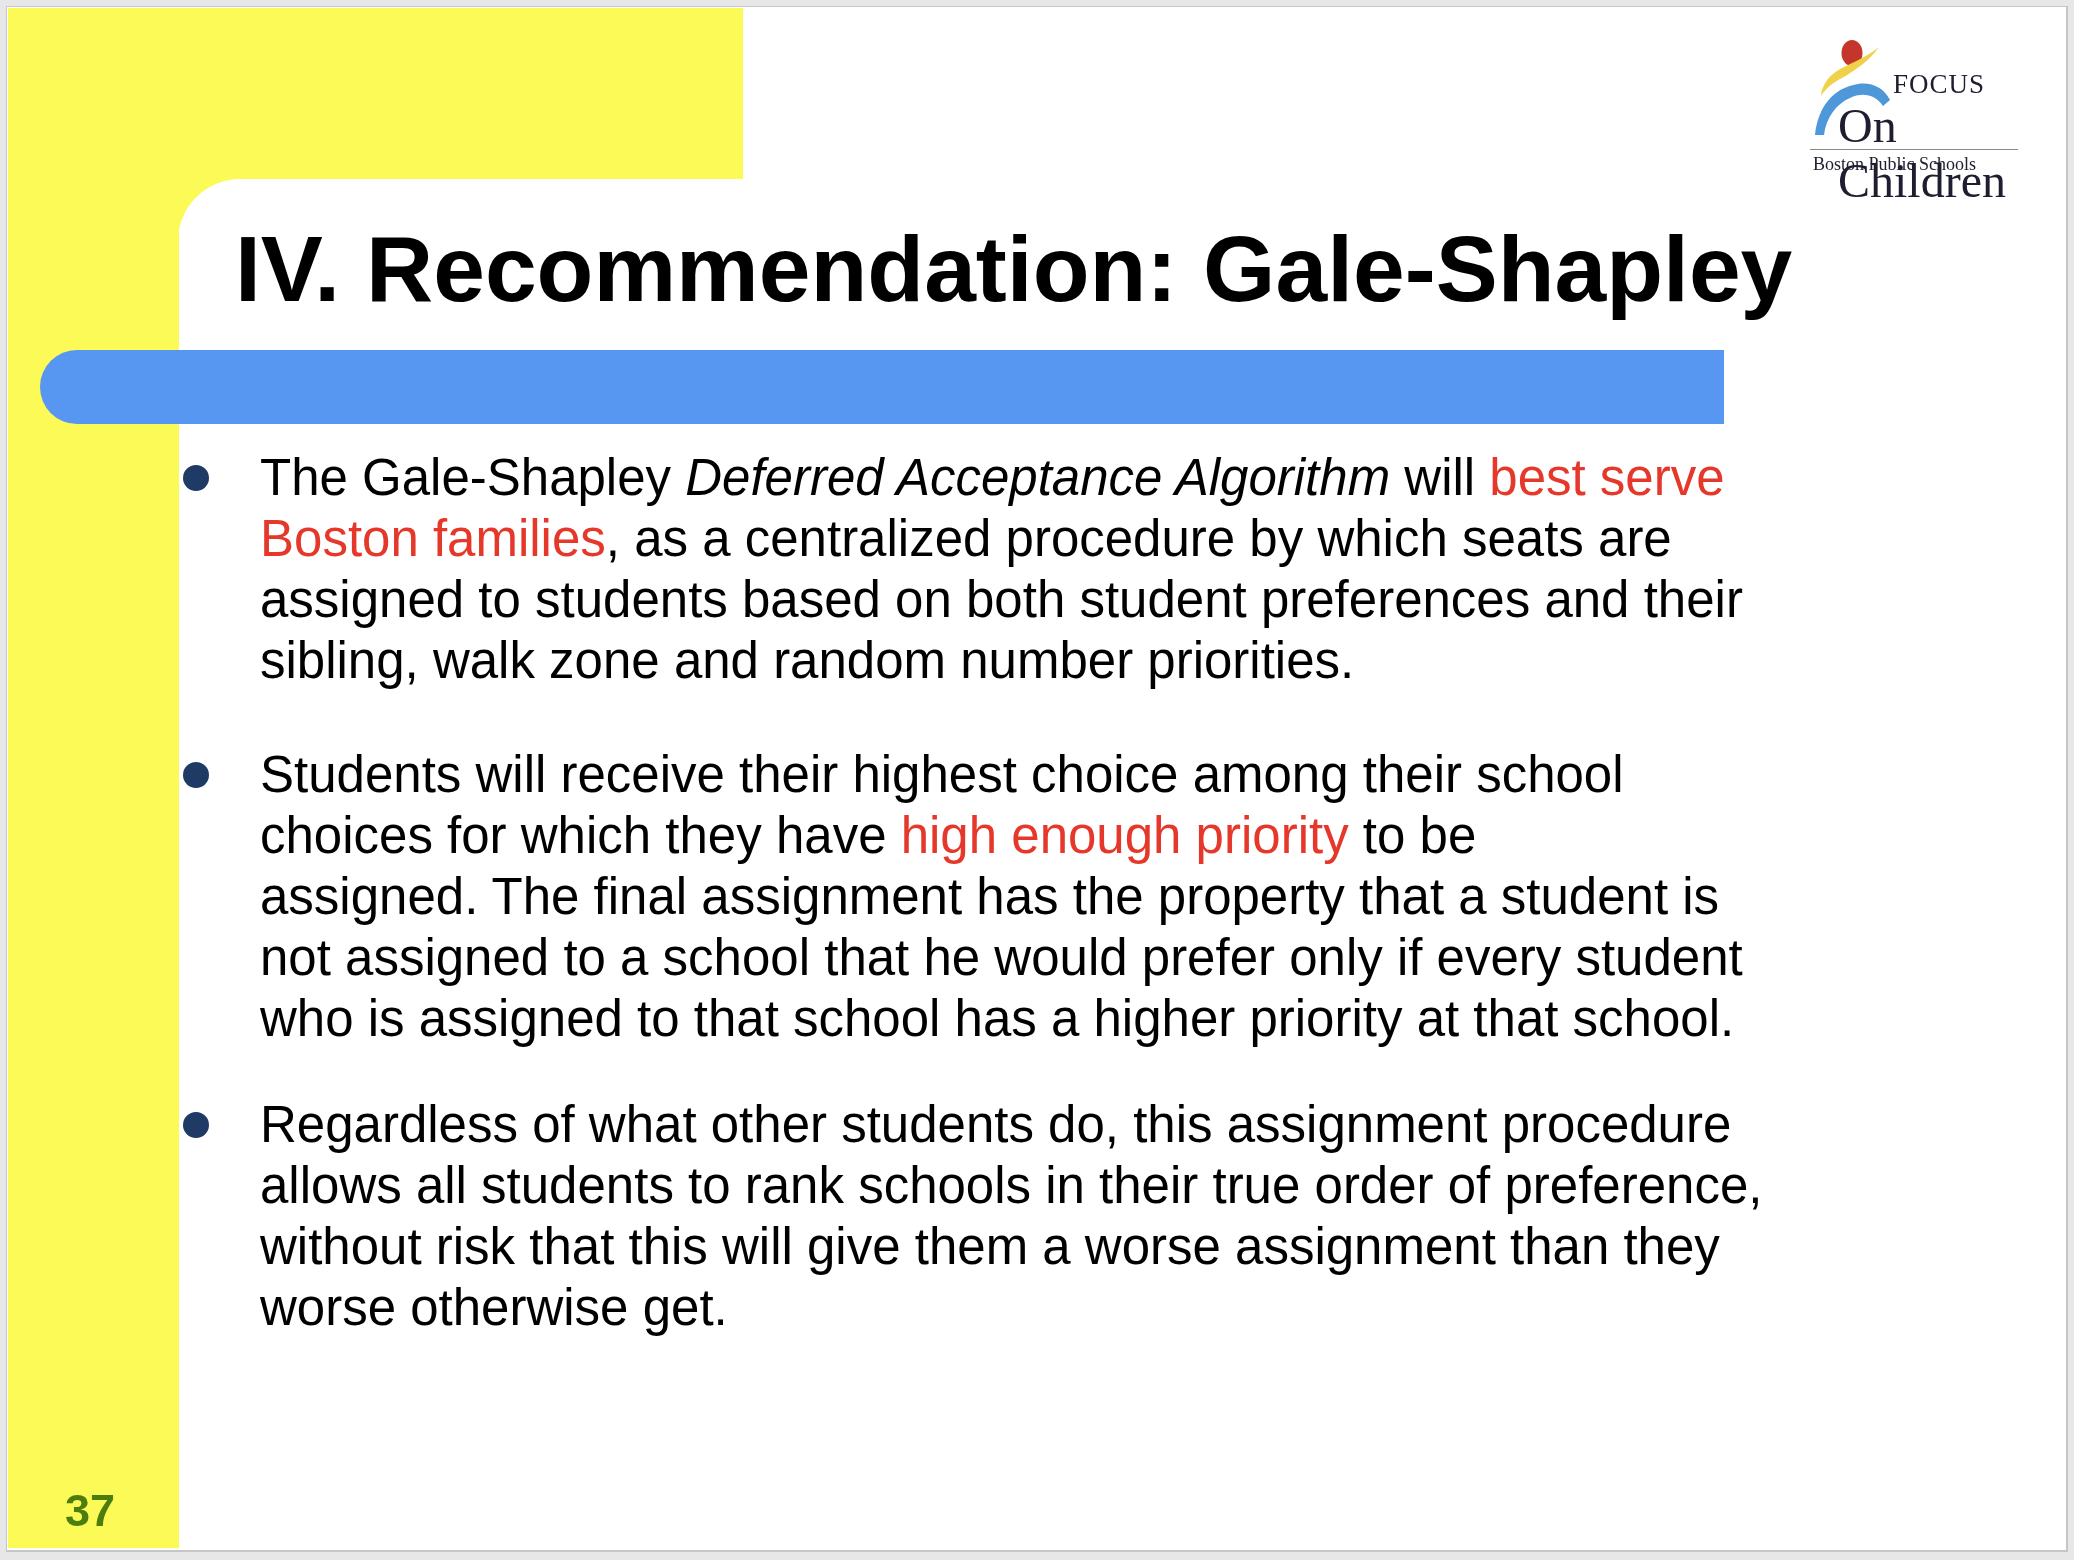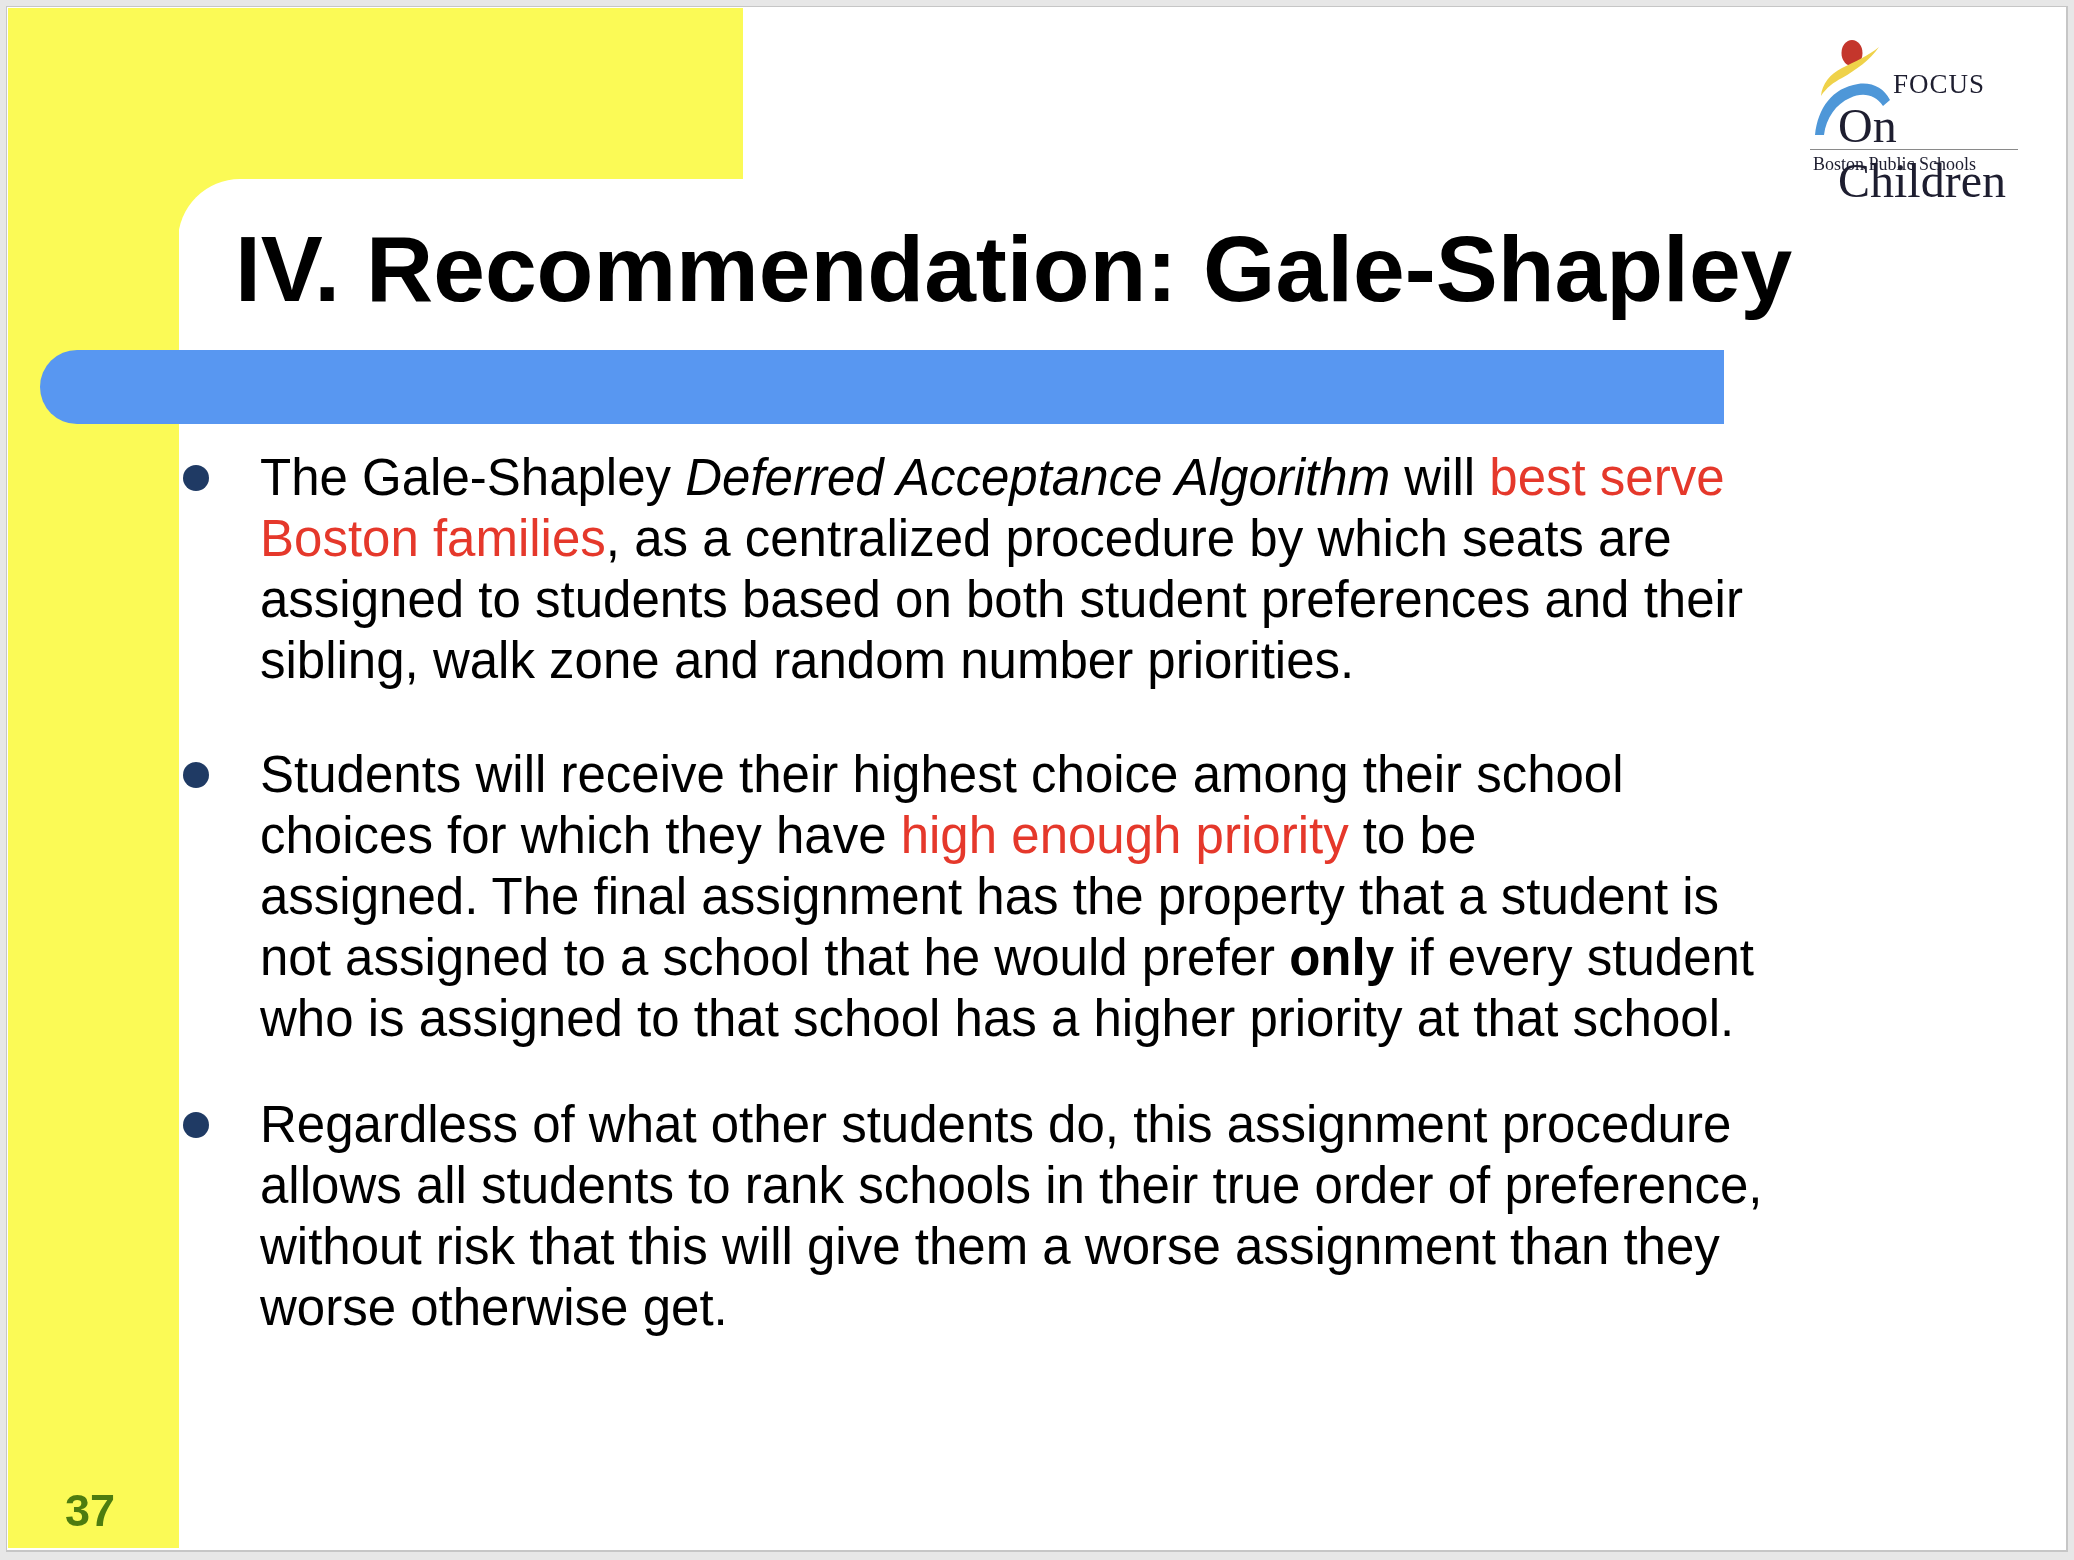--- a/index.html
+++ b/index.html
@@ -51,21 +51,21 @@
   .bullet{position:relative;margin-bottom:53px;}
   .bullet:nth-child(2){margin-bottom:45px;margin-top:15px;}
   .bullet-text{white-space:nowrap;}
   .dot{
     position:absolute;left:-77px;top:18px;
     width:26px;height:26px;border-radius:50%;
     background:var(--bullet-dot,#1F3A64);
   }
   .italic{font-style:italic;}
   .red{color:var(--text-red,#E5382B);}
-  .bold{font-weight:bold;}
+  .bold{font-weight:normal;}
   .page-num{
     position:absolute;left:58px;top:1478px;
     font-size:45px;font-weight:bold;color:#4d7c0f;text-align:center;
   }
   .logo{
     position:absolute;left:1803px;top:29px;width:216px;height:152px;
     font-family:"Liberation Serif","DejaVu Serif",serif;
     color:var(--logo-text,#1E1E30);
   }
   .logo-figure{position:absolute;left:0;top:0;width:100px;height:110px;}

